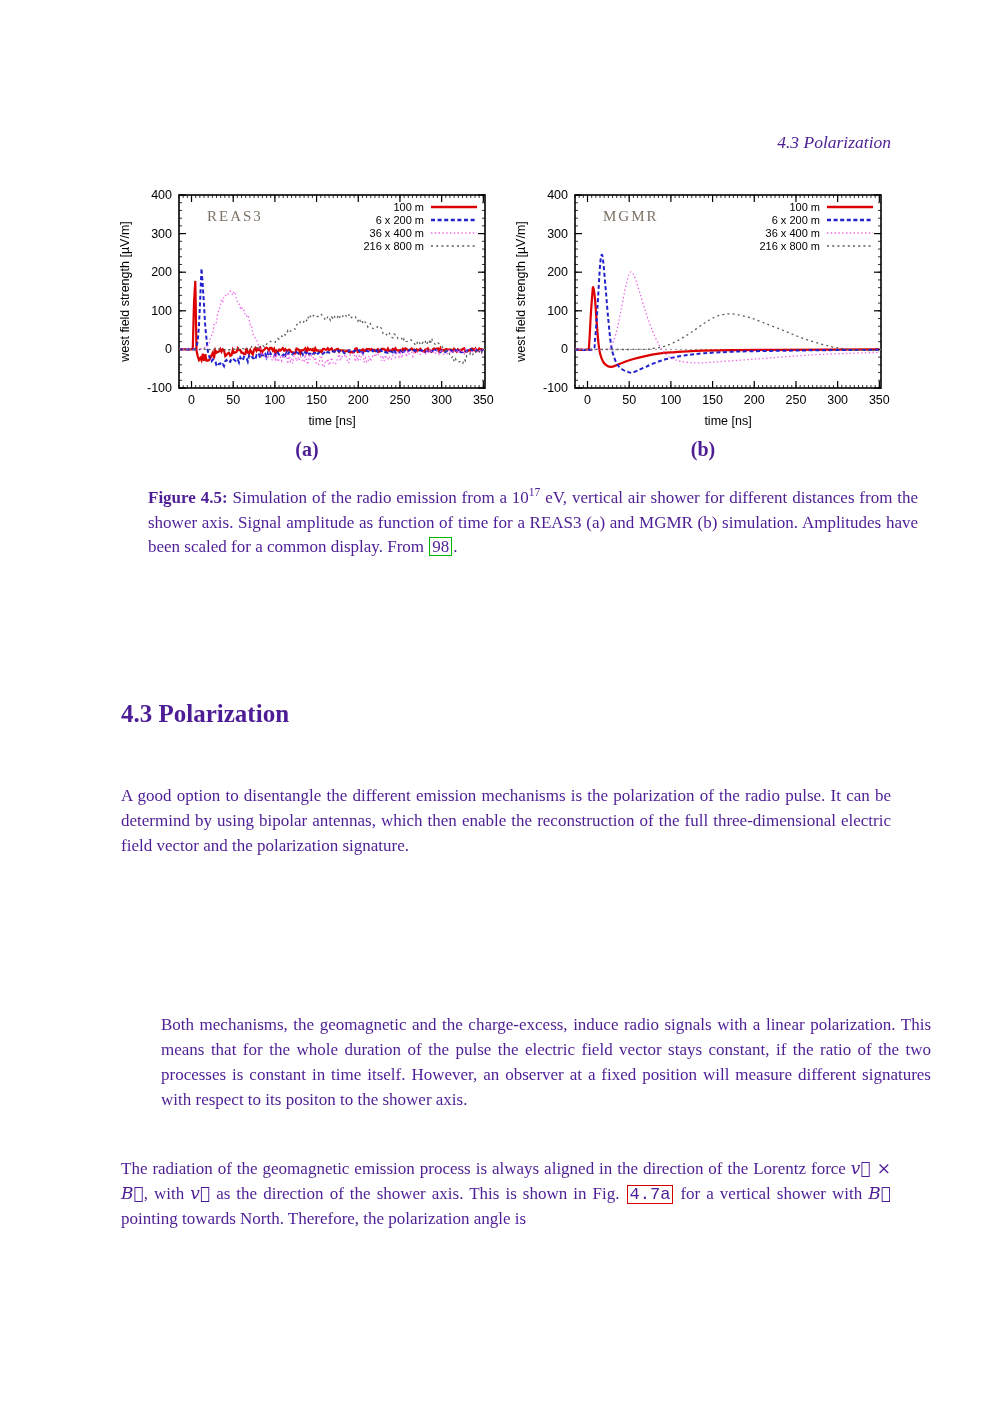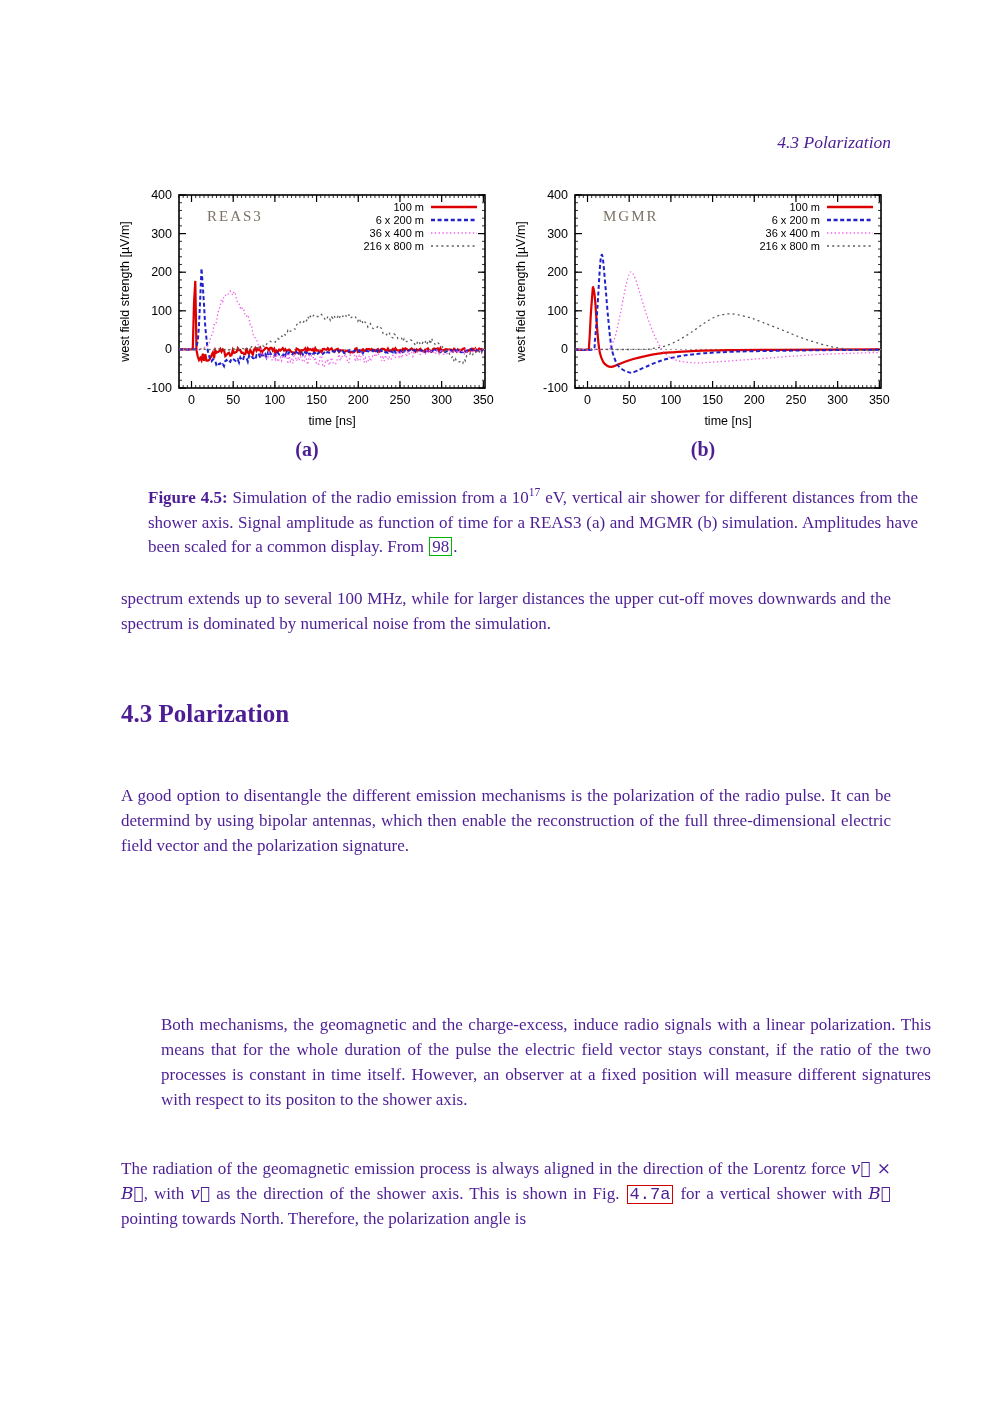--- a/index.html
+++ b/index.html
@@ -590,21 +590,20 @@
             <line x1="317" y1="50" x2="363" y2="50" stroke="#f063e8" stroke-width="1.7000000000000002" stroke-dasharray="1.4 2.4"></line>
             <text x="310" y="66.5" font-size="11" text-anchor="end" font-family="&quot;Liberation Sans&quot;, sans-serif" fill="#000">216 x 800 m</text>
             <line x1="317" y1="63" x2="363" y2="63" stroke="#5a5a5a" stroke-width="1.7000000000000002" stroke-dasharray="2 3.2"></line>
           </svg></div>
       <div class="subfig-label">(b)</div>
     </div>
   </div>
 
   <p class="caption"><span class="cap-label">Figure 4.5:</span><span> Simulation of the radio emission from a 10</span><sup>17</sup><span> eV, vertical air shower for different distances from the shower axis. Signal amplitude as function of time for a REAS3 (a) and MGMR (b) simulation. Amplitudes have been scaled for a common display. From </span><span class="refbox" style="border-color: rgb(0, 180, 0);">98</span><span>.</span></p>
 
-  <p class="body-par" id="p-intro">spectrum extends up to several 100 MHz, while for larger distances the upper cut-off moves downwards and the spectrum is dominated by numerical noise from the simulation.</p>
 
   <h2 class="sec-heading">4.3  Polarization</h2>
 
   <p class="body-par" id="p-polarization">A good option to disentangle the different emission mechanisms is the polarization of the radio pulse.  It can be determind by using bipolar antennas, which then enable the reconstruction of the full three-dimensional electric field vector and the polarization signature.</p>
 
 
   <p class="body-par" id="p-signatures">Both mechanisms, the geomagnetic and the charge-excess, induce radio signals with a linear polarization.  This means that for the whole duration of the pulse the electric field vector stays constant, if the ratio of the two processes is constant in time itself.  However, an observer at a fixed position will measure different signatures with respect to its positon to the shower axis.</p>
 
   <p class="body-par" id="p-radiation"><span>The radiation of the geomagnetic emission process is always aligned in the direction of the Lorentz force </span><span class="math">v⃗ × B⃗</span><span>, with </span><span class="math">v⃗</span><span> as the direction of the shower axis.  This is shown in Fig. </span><span class="refbox red" style="border-color: rgb(212, 0, 0);">4.7a</span><span> for a vertical shower with </span><span class="math">B⃗</span><span> pointing towards North.  Therefore, the polarization angle is</span></p>
 

